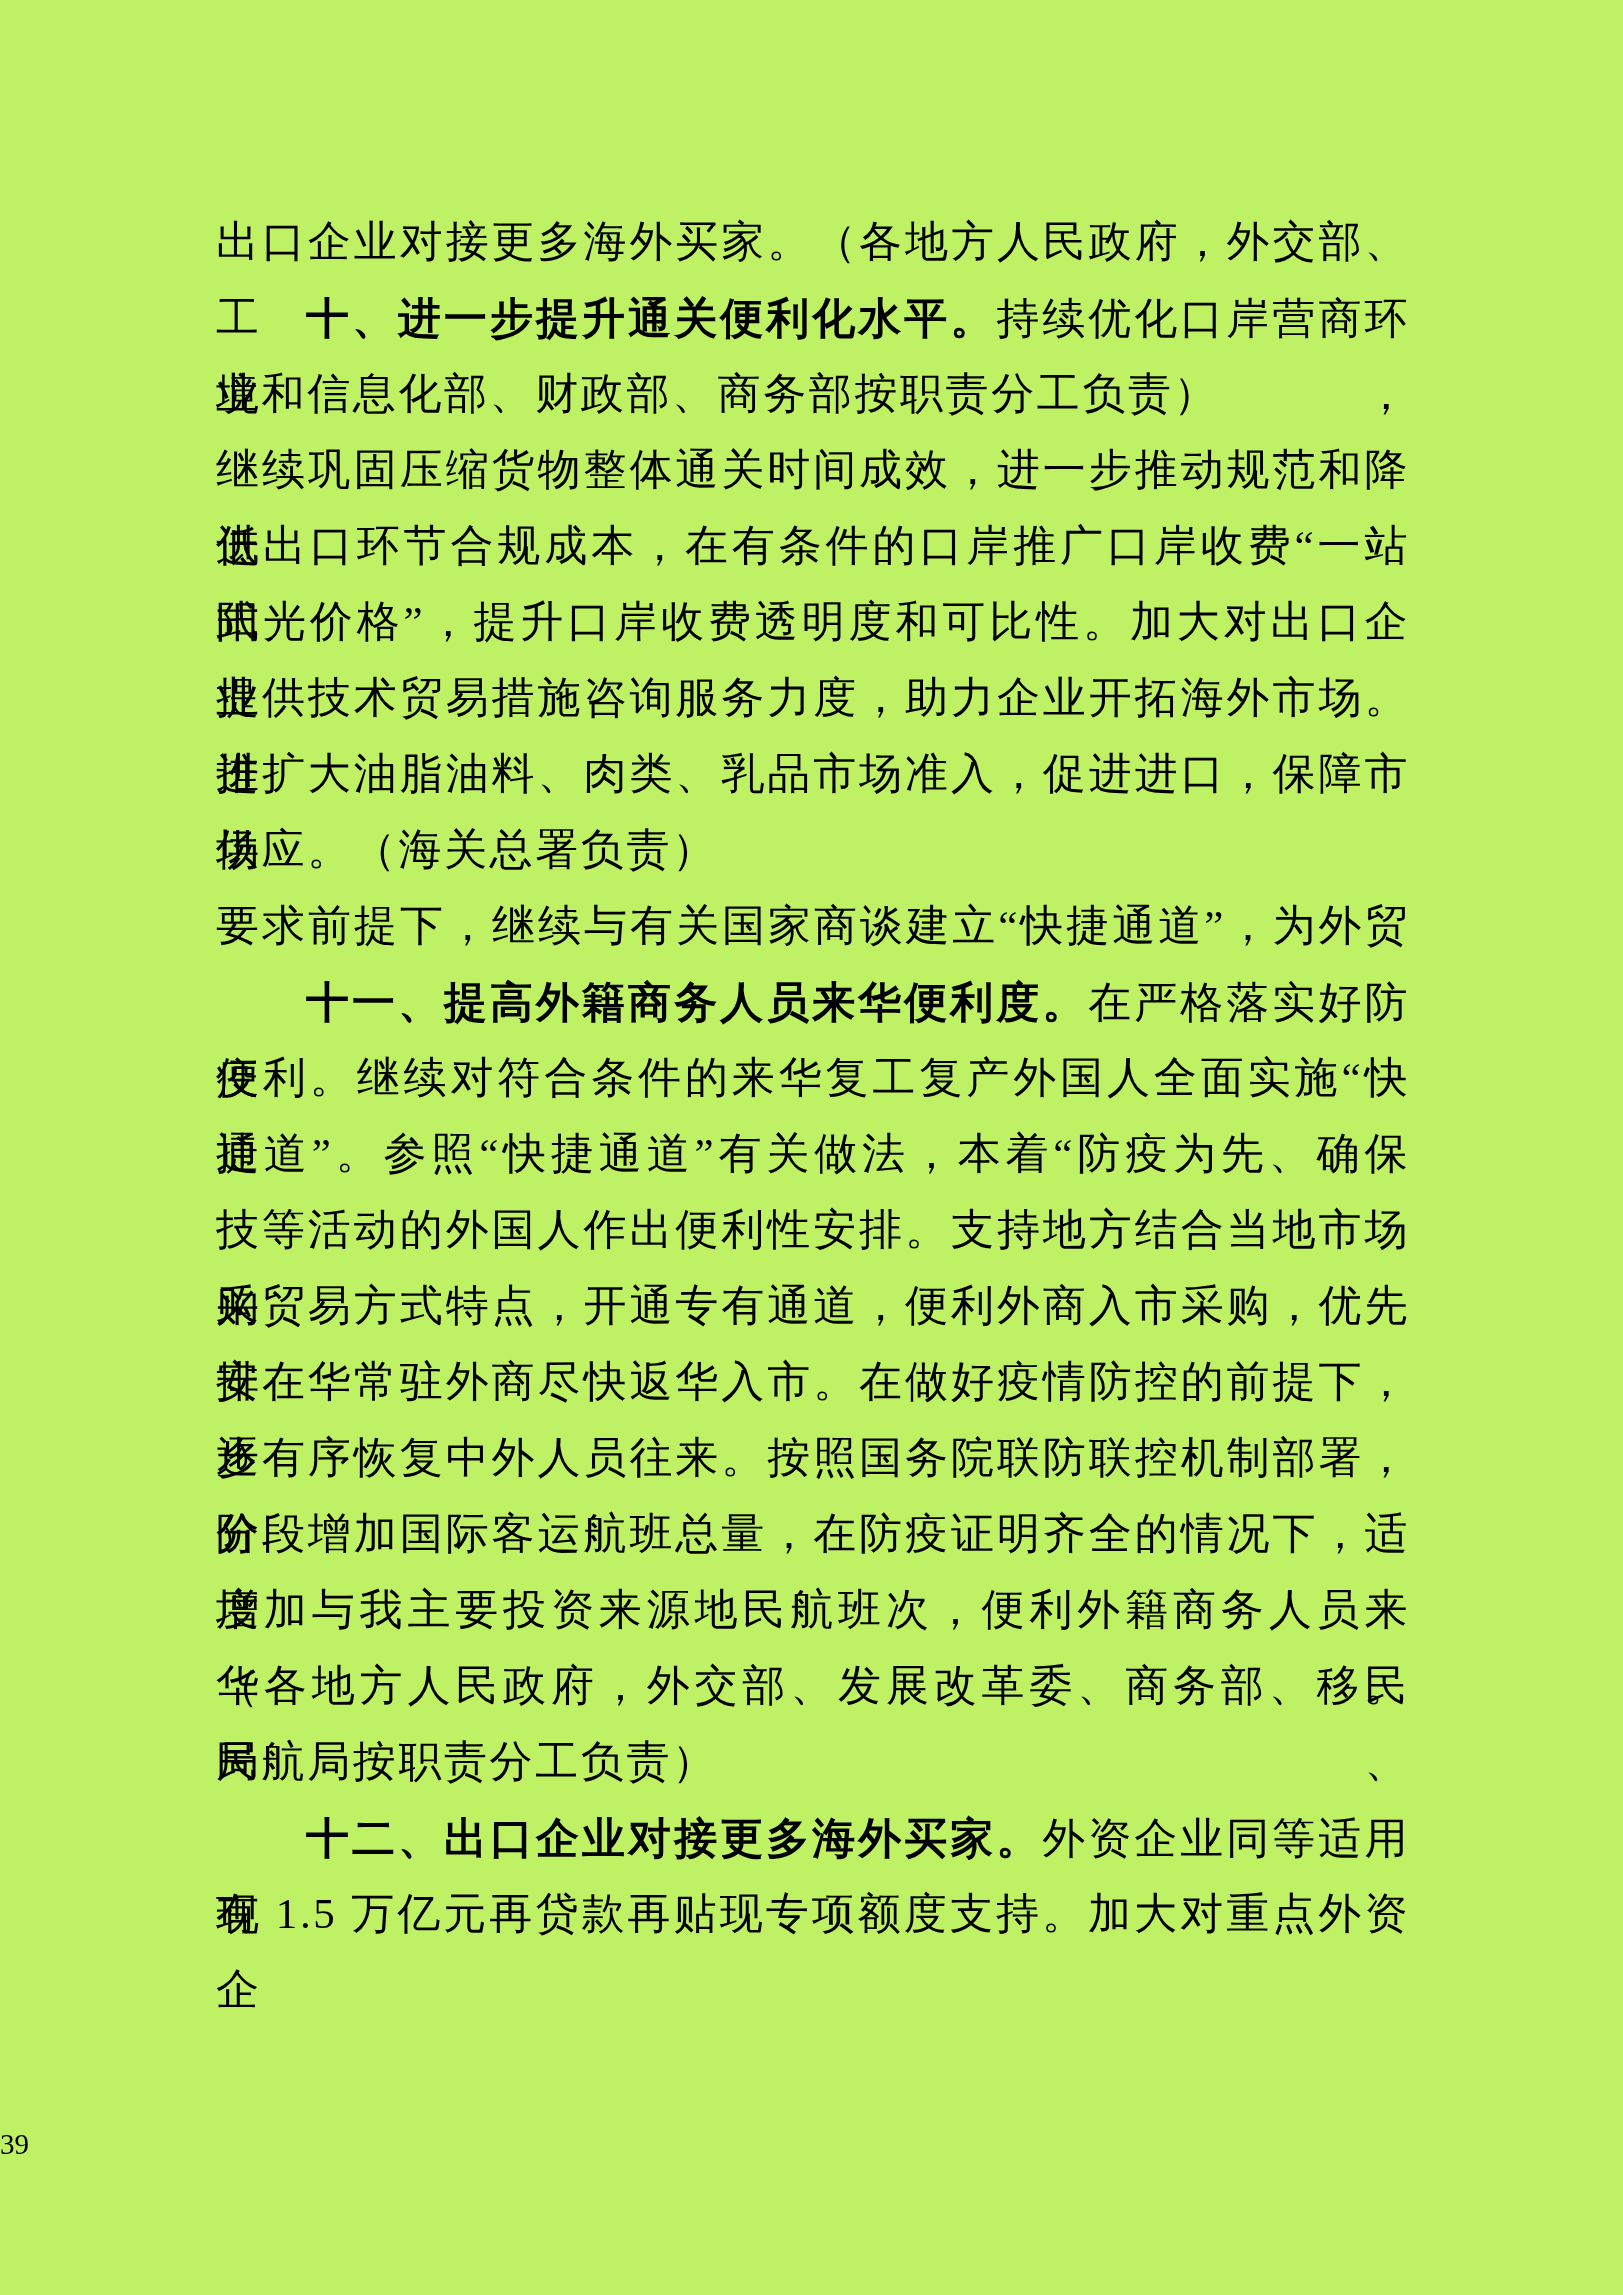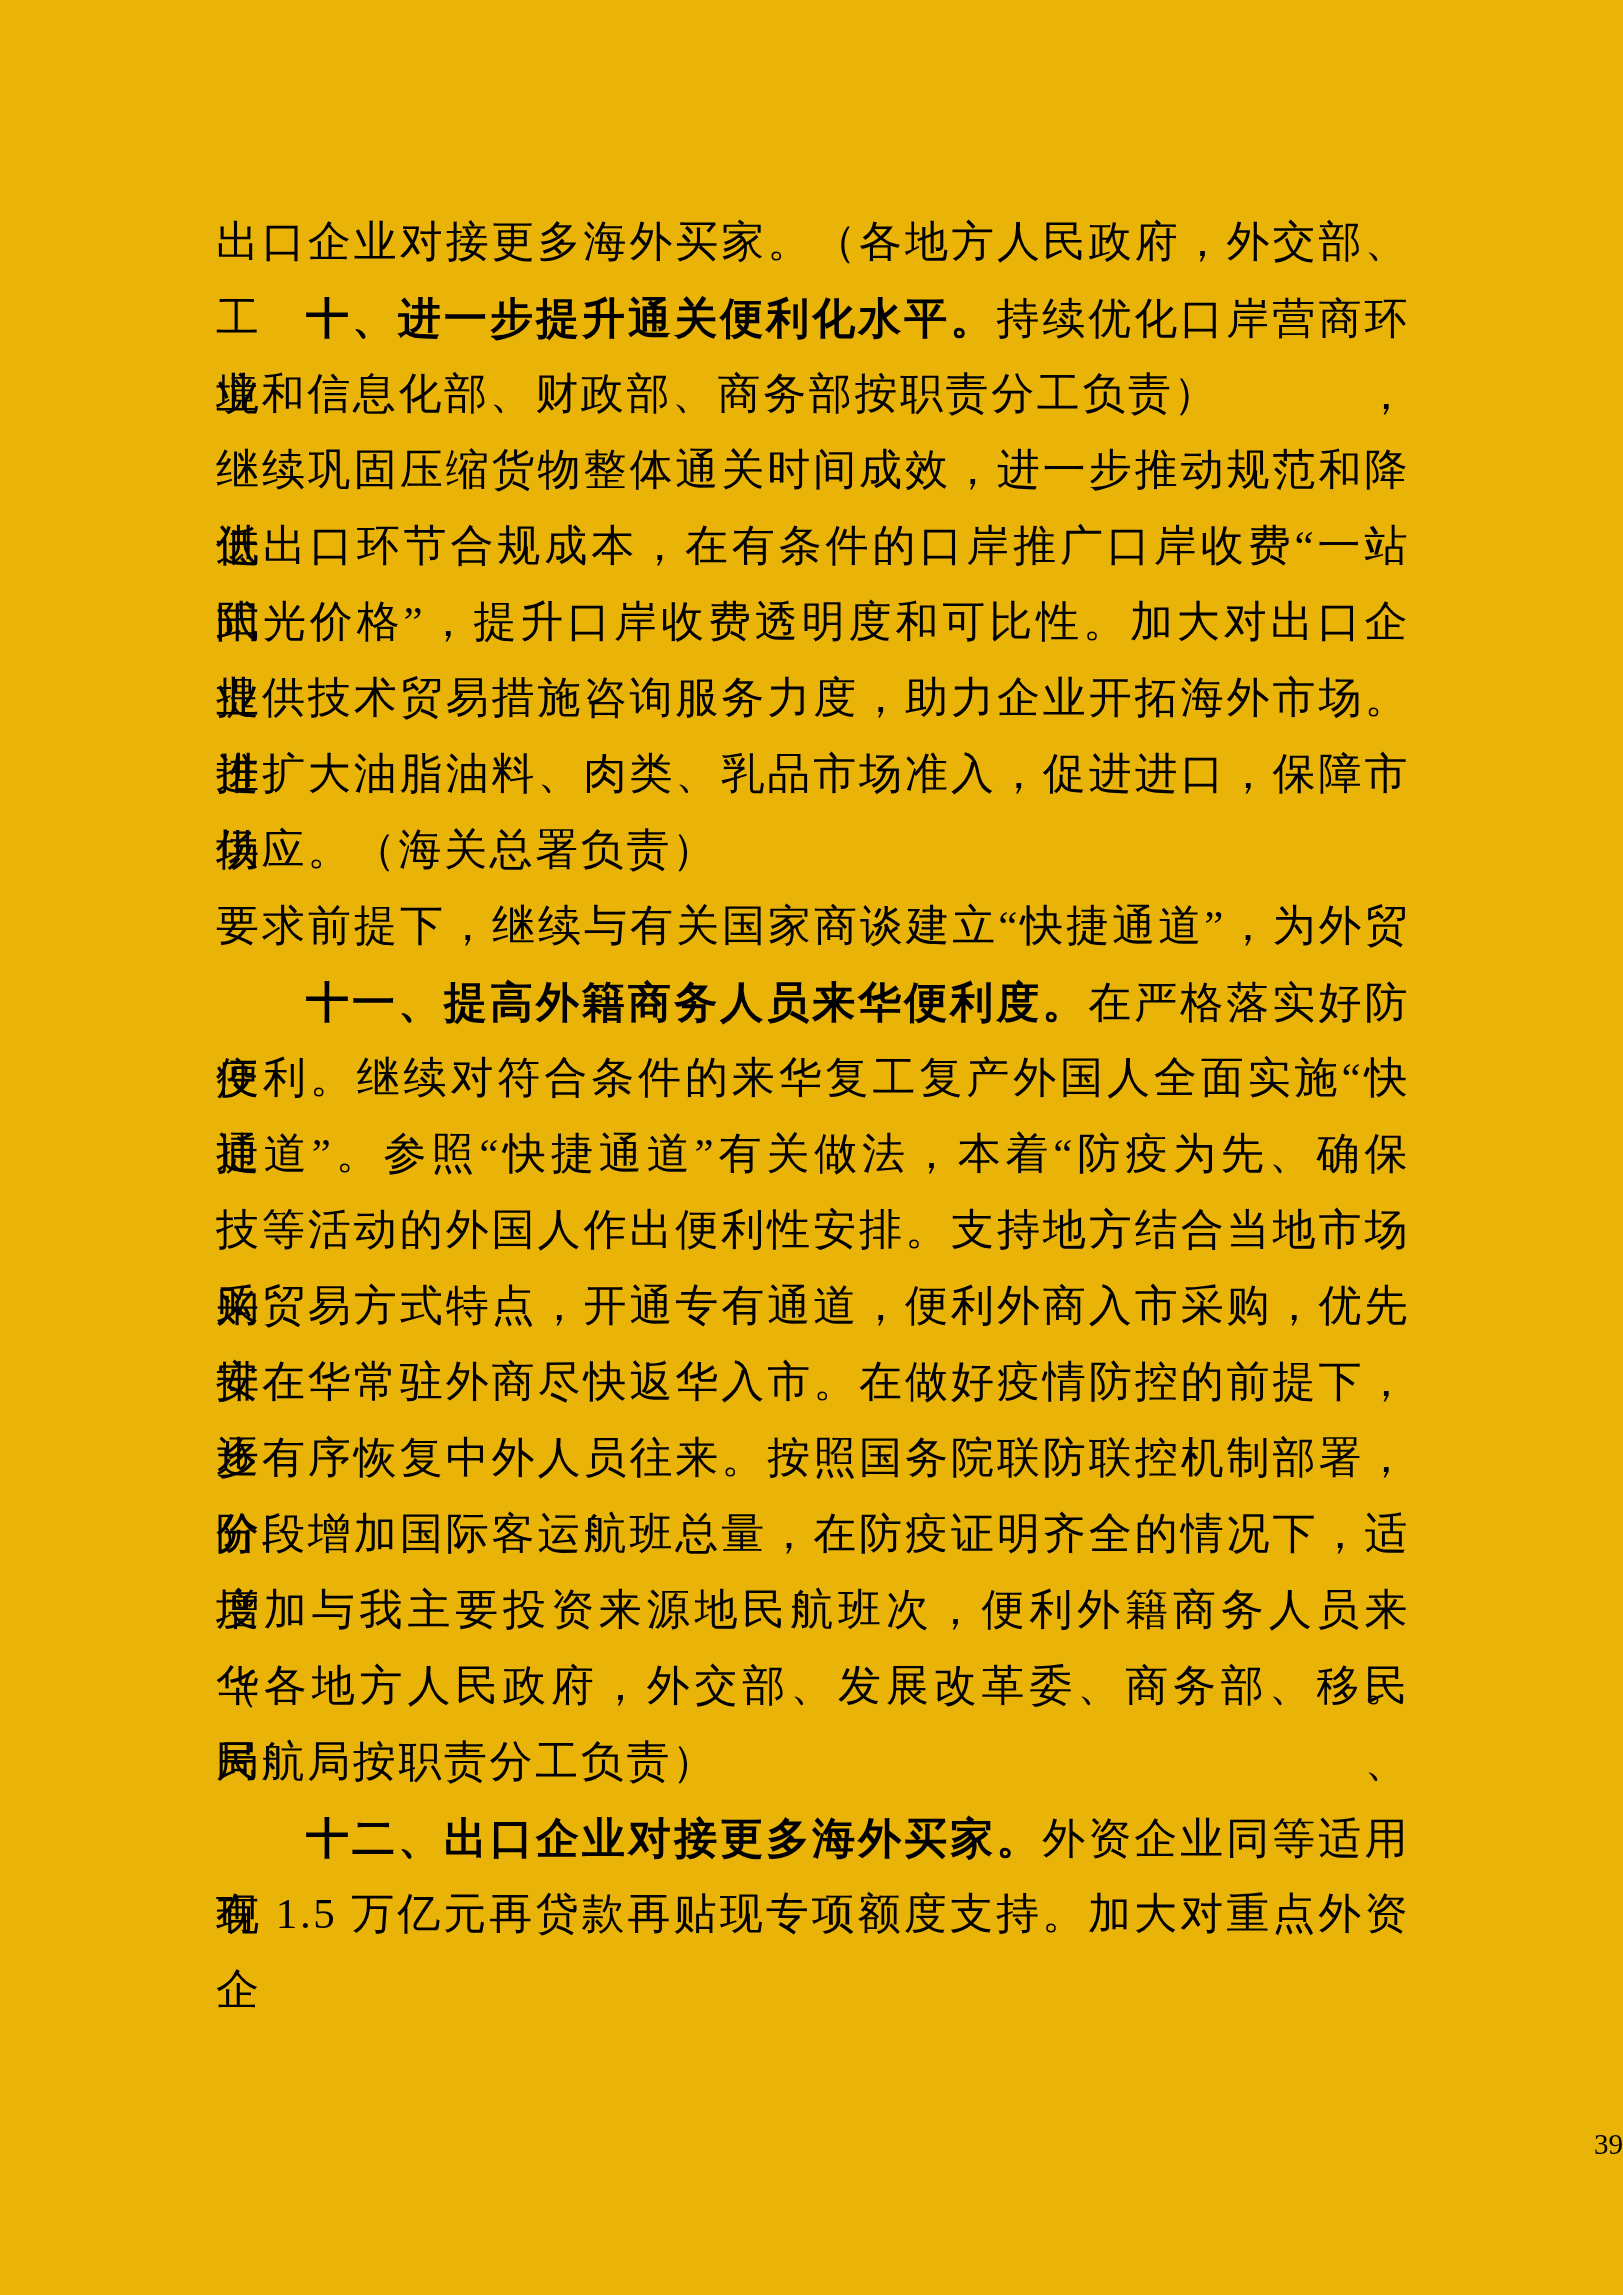--- a/index.html
+++ b/index.html
@@ -4,21 +4,21 @@
 <style>
   html, body {
     margin: 0;
     padding: 0;
     background: #ffffff;
   }
   .page {
     position: relative;
     width: 1623px;
     height: 2295px;
-    background: #eab308;
+    background: #bef264;
     color: #000000;
     font-family: "Liberation Serif", "DejaVu Serif", serif;
     overflow: hidden;
   }
   .content {
     position: absolute;
     left: 216px;
     top: 204px;
     width: 1194px;
   }
@@ -42,21 +42,21 @@
   }
   .seg.bold {
     font-family: "Liberation Sans", "DejaVu Sans", sans-serif;
     font-weight: 700;
   }
   .pagenum {
     position: absolute;
     top: 2125px;
     left: 0;
     width: 100%;
-    text-align: right;
+    text-align: left;
     font-size: 29px;
     line-height: 38px;
     letter-spacing: 0;
     font-family: "Liberation Serif", "DejaVu Serif", serif;
   }
 </style>
 </head>
 <body>
 
 <div class="page">

